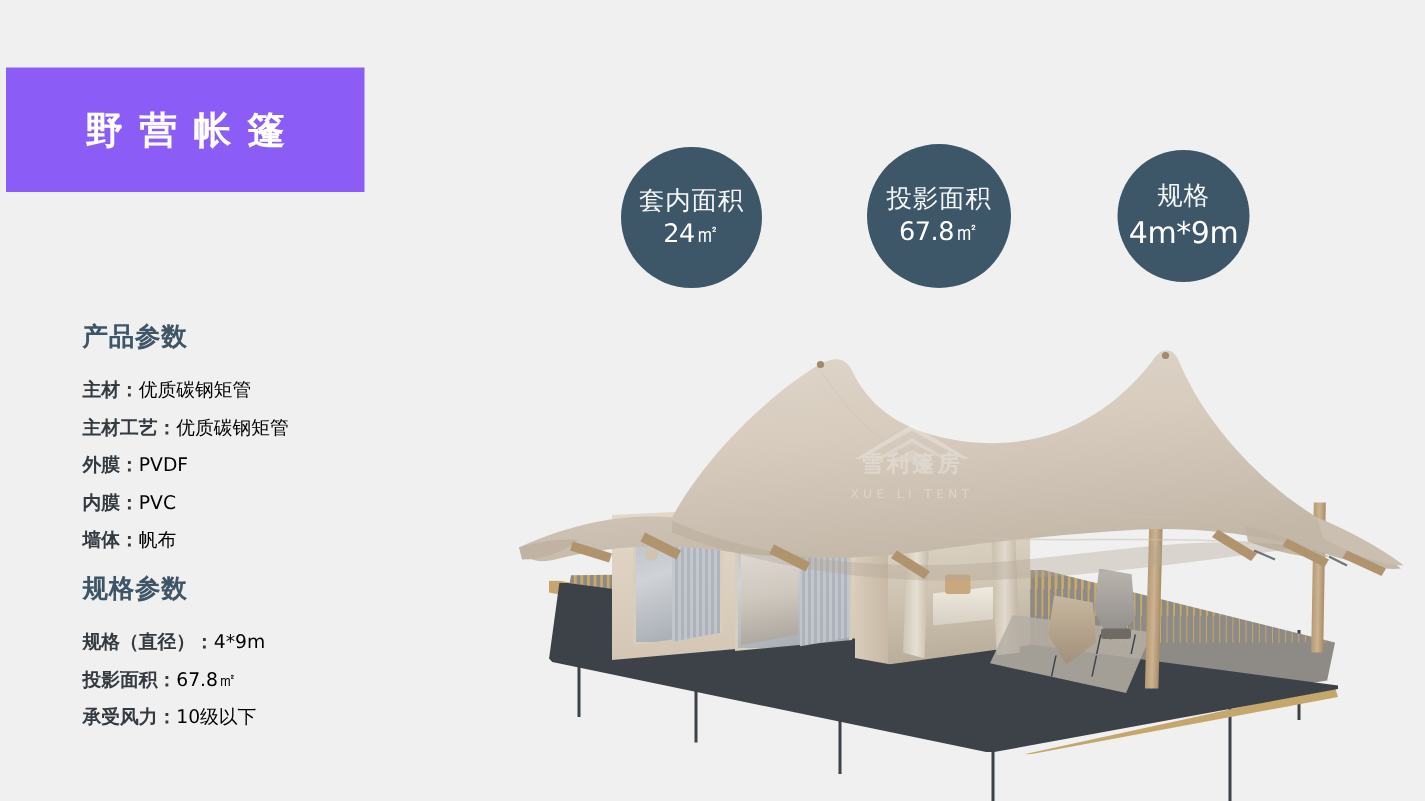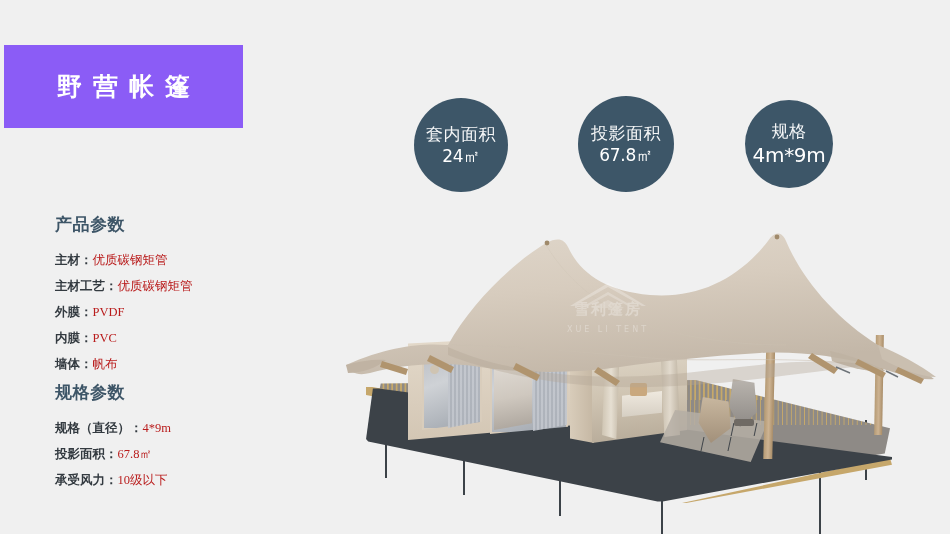--- a/index.html
+++ b/index.html
@@ -30,21 +30,21 @@
   .spec-head{
     color:#3d5567; font-size:17px; font-weight:bold;
     letter-spacing:.5px; margin-bottom:11px;
     font-family:"DejaVu Sans","Liberation Sans",sans-serif;
   }
   .spec-row{
     font-size:12.5px; line-height:25px; white-space:nowrap;
     font-family:"DejaVu Sans","Liberation Sans",sans-serif;
   }
   .spec-row .k{ color:#333a40; font-weight:bold; }
-  .spec-row .v{ color:#b91c1c; font-weight:normal;font-family:Liberation Serif, serif; }
+  .spec-row .v{ color:#000000; font-weight:normal; }
 
   
   .stat{
     position:absolute; border-radius:50%;
     background:#3d5668;
     display:flex; flex-direction:column;
     align-items:center; justify-content:center;
     color:#fff; text-align:center;
   }
   .stat .lbl{

